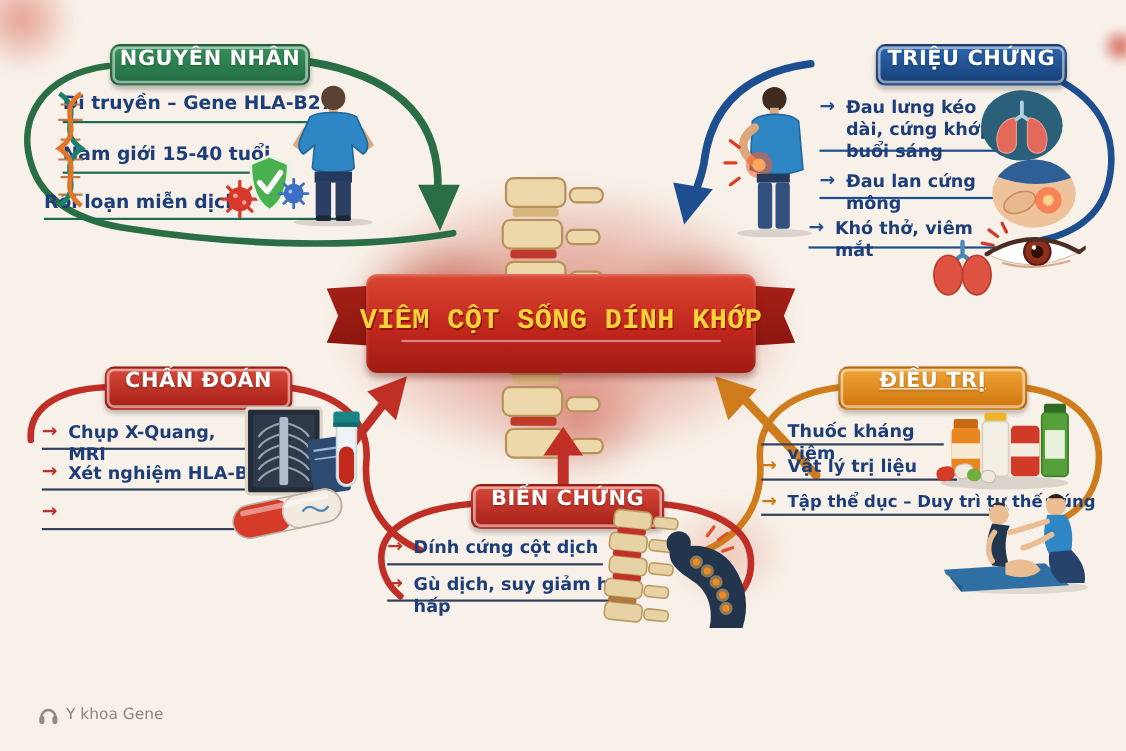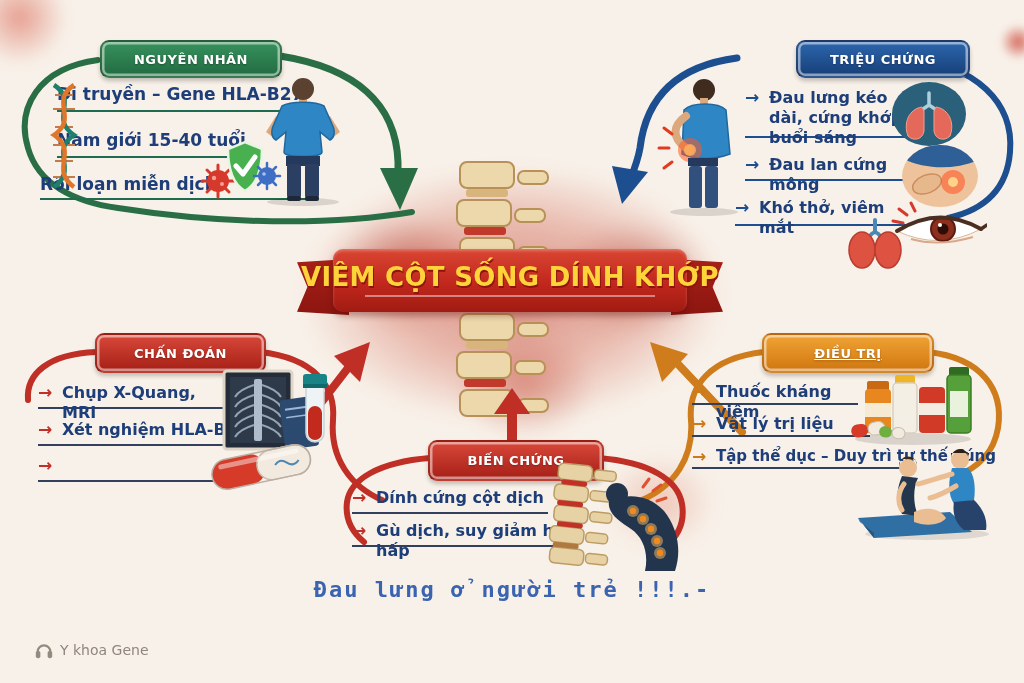--- a/index.html
+++ b/index.html
@@ -12,22 +12,22 @@
     background:radial-gradient(closest-side,rgba(188,44,27,.50),rgba(201,62,41,.30) 55%,rgba(214,84,60,0) 98%);}
   .sp-a{left:330px;top:215px;width:150px;height:110px;filter:blur(9px);background:radial-gradient(closest-side,rgba(168,34,20,.5),rgba(168,34,20,0));}
   .sp-b{left:560px;top:220px;width:150px;height:115px;filter:blur(9px);background:radial-gradient(closest-side,rgba(168,34,20,.45),rgba(168,34,20,0));}
   .sp-c{left:455px;top:330px;width:140px;height:110px;filter:blur(8px);background:radial-gradient(closest-side,rgba(190,55,35,.4),rgba(190,55,35,0));}
   .sp-tl{left:-28px;top:-30px;width:95px;height:95px;filter:blur(6px);background:radial-gradient(closest-side,rgba(216,92,72,.55),rgba(216,92,72,0));}
   .sp-r{left:1000px;top:24px;width:36px;height:36px;filter:blur(3px);background:radial-gradient(closest-side,rgba(198,48,32,.7),rgba(198,48,32,0));}
   .sp-bc{left:605px;top:455px;width:110px;height:95px;filter:blur(8px);background:radial-gradient(closest-side,rgba(220,115,90,.35),rgba(220,115,90,0));}
 
   
   .banner{position:absolute;border-radius:9px;color:#fff;font-weight:800;
-    display:flex;align-items:center;justify-content:center;letter-spacing:.5px;
-    font-size:13px;border:2px solid rgba(70,25,15,.18);
+    display:flex;justify-content:center;letter-spacing:.5px;
+    font-size:19px;border:2px solid rgba(70,25,15,.18);
     box-shadow:inset 0 0 0 2.5px rgba(255,255,255,.5),0 3px 4px rgba(0,0,0,.22);
     text-shadow:0 1px 2px rgba(0,0,0,.3);}
   .bn-green{background:linear-gradient(180deg,#37915d,#226b41);}
   .bn-blue{background:linear-gradient(180deg,#2c66ad,#173f78);}
   .bn-red{background:linear-gradient(180deg,#d8483a,#a61f16);}
   .bn-orange{background:linear-gradient(180deg,#f0a435,#d0760f);}
 
   
   .item{position:absolute;box-sizing:border-box;font-weight:700;color:#1d3e78;
     font-size:16px;line-height:1.25;border-bottom:2.5px solid #32405e;}
@@ -37,24 +37,24 @@
   .sec-symptoms-line{border-color:#1d4e8f;}
   .blue-b{color:#1d4e8f;} .red-b{color:#c03028;} .orange-b{color:#cc7a1a;}
   .fs17{font-size:17px;} .fs15{font-size:15px;white-space:nowrap;}
 
   
   .ribbon-tail{position:absolute;top:259px;width:52px;height:56px;z-index:4;}
   .tail-l{left:297px;background:linear-gradient(180deg,#a62017,#8c1610);
     clip-path:polygon(100% 0,0 6%,20% 50%,0 94%,100% 100%);}
   .tail-r{left:671px;background:linear-gradient(180deg,#a62017,#8c1610);
     clip-path:polygon(0 0,100% 6%,80% 50%,100% 94%,0 100%);}
-  .ribbon-body{position:absolute;left:333px;top:249px;width:354px;height:63px;z-index:5;
+  .ribbon-body{position:absolute;left:333px;top:249px;width:354px;height:90px;z-index:5;
     border-radius:10px;display:flex;flex-direction:column;align-items:center;justify-content:center;
     background:linear-gradient(180deg,#da4632 0%,#c1271d 55%,#a01b12 100%);
-    box-shadow:0 4px 6px rgba(90,10,5,.35),inset 0 2px 3px rgba(255,255,255,.25);}
+    box-shadow:0 4px 6px rgba(90,10,5,.35),inset 0 2px 3px rgba(255,255,255,.25);font-family:Liberation Mono, monospace;}
   .ribbon-title{font-size:26px;font-weight:900;color:#ffd43b;letter-spacing:.3px;
     text-shadow:1px 2px 0 #8d130c;white-space:nowrap;}
   .ribbon-div{width:82%;height:2px;background:rgba(255,255,255,.45);margin:3px 0 2px;}
   .ribbon-subtitle{font-size:15px;font-weight:800;color:#fff;text-shadow:0 1px 1px rgba(90,10,5,.5);}
 
   .slogan{position:absolute;left:0;top:577px;width:100%;text-align:center;
     font-family:"DejaVu Sans Mono","Liberation Mono",monospace;font-weight:bold;
     font-size:22px;letter-spacing:2px;color:#3a63b0;}
   .watermark{position:absolute;left:34px;top:640px;display:flex;align-items:center;gap:6px;
     color:#8f867e;font-size:14px;font-weight:500;}
@@ -483,21 +483,20 @@
         </g>
         <g stroke="#e0512d" stroke-width="3" stroke-linecap="round">
           <line x1="46" y1="14" x2="52" y2="6"></line>
             <line x1="56" y1="18" x2="64" y2="12"></line>
             <line x1="60" y1="28" x2="69" y2="25"></line>
         </g>
       </svg>
     </div>
   </section>
 
-  <div class="slogan">Đau lưng ở người trẻ !!!.-</div>
   <div class="watermark">
     <svg width="20" height="20" viewBox="0 0 22 22">
       <path d="M4,13 a7,7 0 0 1 14,0" fill="none" stroke="#938a80" stroke-width="2.5"></path>
       <rect x="2" y="12" width="5" height="8" rx="2" fill="#938a80"></rect>
       <rect x="15" y="12" width="5" height="8" rx="2" fill="#938a80"></rect>
     </svg>
     <span>Y khoa Gene</span>
   </div>
 
 </div>

